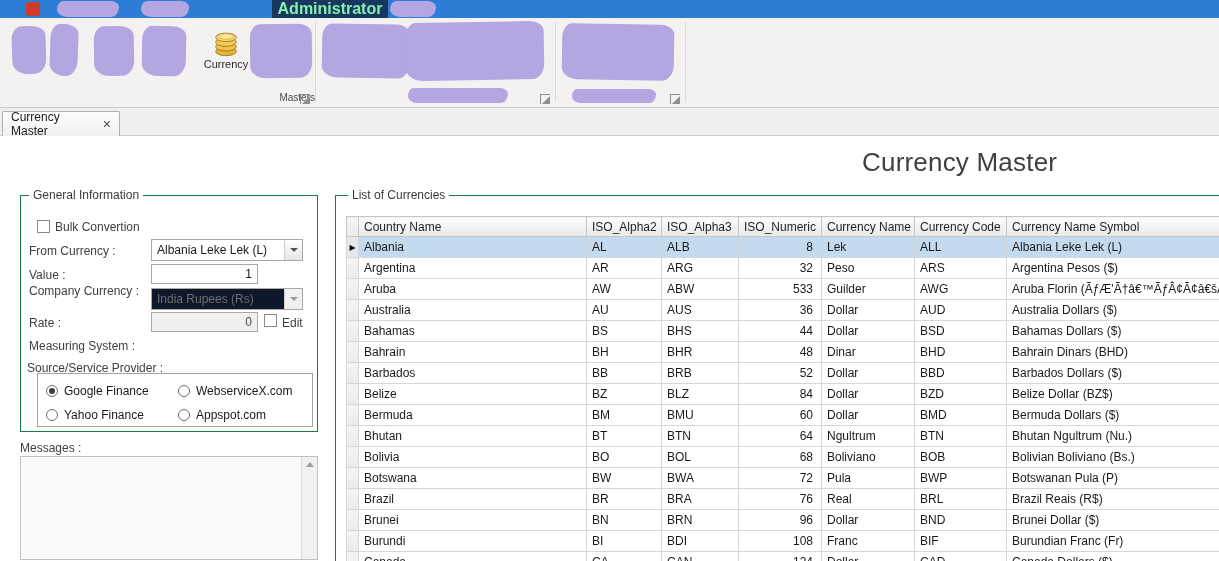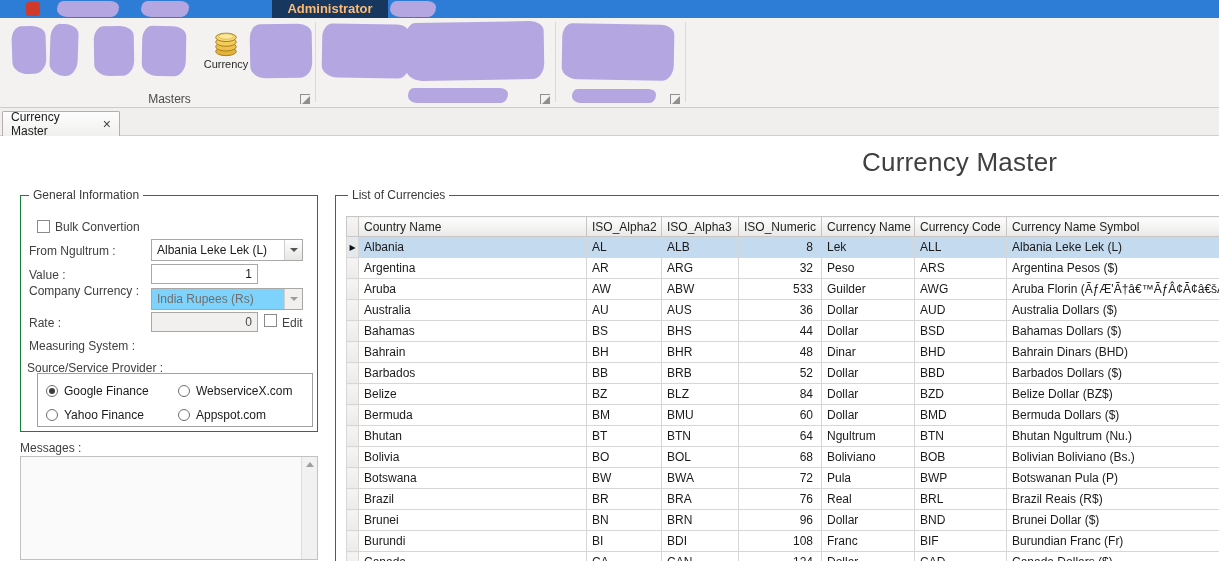--- a/index.html
+++ b/index.html
@@ -5,29 +5,29 @@
 <style>
   * { margin:0; padding:0; box-sizing:border-box; }
   html,body { width:1219px; height:561px; }
   body { font-family:"Liberation Sans", sans-serif; font-size:12px; color:#1a1a1a; background:#fff; }
   .app { position:relative; width:1219px; height:561px; overflow:hidden; background:#fff; }
 
   
   .titlebar { position:absolute; left:0; top:0; width:100%; height:18px; background:#2d7dd6; }
   .app-icon { position:absolute; left:26px; top:2px; width:14px; height:14px; background:#d03a2b; border-radius:3px; }
   .admin-tab { position:absolute; left:272px; top:0; width:116px; height:18px; background:#17375f;
-               color:#fdba74; font-weight:bold; text-align:center; line-height:18px; font-size:13px; }
+               color:#86efac; font-weight:bold; text-align:center; line-height:18px; font-size:16px; }
 
   
   .blob { position:absolute; background:#b4a6e1; border-radius:10px 14px 12px 16px / 14px 10px 16px 12px; }
 
   
   .ribbon { position:absolute; left:0; top:18px; width:100%; height:90px; background:#f3f2f1; border-bottom:1px solid #c9cdd1; }
   .group-sep { position:absolute; top:4px; height:80px; width:1px; background:#dcdad8; }
-  .group-label { position:absolute; top:74px; left:12px; width:315px; text-align:center; font-size:12px; color:#4a4a4a; }
+  .group-label { position:absolute; top:74px; left:0; width:315px; text-align:right; font-size:10px; color:#4a4a4a; }
   .launcher { position:absolute; top:76px; width:10px; height:10px; border-left:1px solid #8f8f8f; border-top:1px solid #8f8f8f; }
   .launcher::after { content:''; position:absolute; right:0; bottom:0;
                      border-left:4px solid transparent; border-top:4px solid transparent;
                      border-right:4px solid #8f8f8f; border-bottom:4px solid #8f8f8f; }
   .currency-btn { position:absolute; left:203px; top:4px; width:46px; height:72px; display:flex;
                   flex-direction:column; align-items:center; padding-top:6px; }
   .currency-btn .cap { font-size:11px; color:#2b2b2b; }
 
   
   .tabstrip { position:absolute; left:0; top:108px; width:100%; height:28px; background:#f0efee; border-bottom:1px solid #d2d0ce; }
@@ -45,21 +45,21 @@
   .gb-general { left:20px; top:195px; width:298px; height:237px; }
   .gb-list    { left:335px; top:195px; width:892px; height:372px; }
 
   .lbl { position:absolute; white-space:nowrap; color:#404040; }
   .checkbox { position:absolute; width:13px; height:13px; background:#fff; border:1px solid #8a8a8a; }
   .combo { position:absolute; height:22px; background:#fff; border:1px solid #a9a8a6; display:flex; align-items:center; }
   .combo .txt { flex:1; padding-left:5px; white-space:nowrap; overflow:hidden; }
   .combo .dd { width:18px; height:100%; border-left:1px solid #cfcfcf; background:linear-gradient(#fefefe,#e7e6e5);
                display:flex; align-items:center; justify-content:center; }
   .combo .dd::after { content:''; border:4px solid transparent; border-top-color:#555; margin-top:4px; }
-  .combo.disabled { background:#7dd3fc; }
+  .combo.disabled { background:#0f172a; }
   .combo.disabled .txt { color:#6f6f6f; }
   .combo.disabled .dd { background:#f1f0ef; }
   .combo.disabled .dd::after { border-top-color:#9c9c9c; }
   .tbox { position:absolute; height:20px; background:#fff; border:1px solid #a9a8a6; text-align:right; padding:2px 5px; }
   .tbox.disabled { background:#f1f0ef; color:#4a4a4a; }
 
   .source-panel { position:absolute; left:16px; top:177px; width:276px; height:54px; border:1px solid #a2a19f;
                   display:grid; grid-template-columns:132px 1fr; padding:8px 0 0 8px; row-gap:3px; }
   .radio-item { display:flex; align-items:center; gap:6px; height:18px; }
   .radio { width:12px; height:12px; border:1px solid #6f6f6f; border-radius:50%; background:#fff; position:relative; flex:none; }
@@ -138,21 +138,21 @@
   </div>
 
   <div class="page-title">Currency Master</div>
 
   <div class="groupbox gb-general">
     <span class="gb-title">General Information</span>
 
     <span class="checkbox" style="left:16px;top:24px;"></span>
     <span class="lbl" style="left:34px;top:24px;">Bulk Convertion</span>
 
-    <span class="lbl" style="left:8px;top:48px;">From Ngultrum :</span>
+    <span class="lbl" style="left:8px;top:48px;">From Currency :</span>
     <div class="combo" style="left:130px;top:43px;width:152px;">
       <span class="txt">Albania Leke Lek (L)</span>
       <span class="dd"></span>
     </div>
 
     <span class="lbl" style="left:8px;top:72px;">Value :</span>
     <div class="tbox" style="left:130px;top:68px;width:107px;">1</div>
 
     <span class="lbl" style="left:8px;top:88px;">Company Currency :</span>
     <div class="combo disabled" style="left:130px;top:92px;width:152px;">

